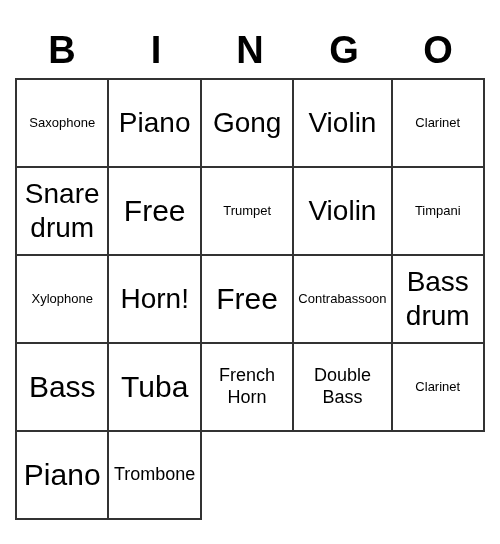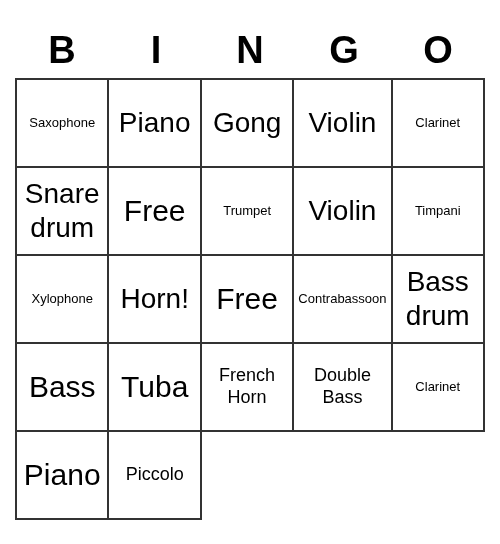--- a/index.html
+++ b/index.html
@@ -133,16 +133,16 @@
       <div class="bingo-cell">
         <span class="cell-text size-medium">Double<br>Bass</span>
       </div>
       <div class="bingo-cell">
         <span class="cell-text size-small">Clarinet</span>
       </div>
       <div class="bingo-cell">
         <span class="cell-text size-xlarge">Piano</span>
       </div>
       <div class="bingo-cell">
-        <span class="cell-text size-medium">Piccolo</span>
+        <span class="cell-text size-medium">Trombone</span>
       </div>
     </div>
 </div>
 
 </body></html>

